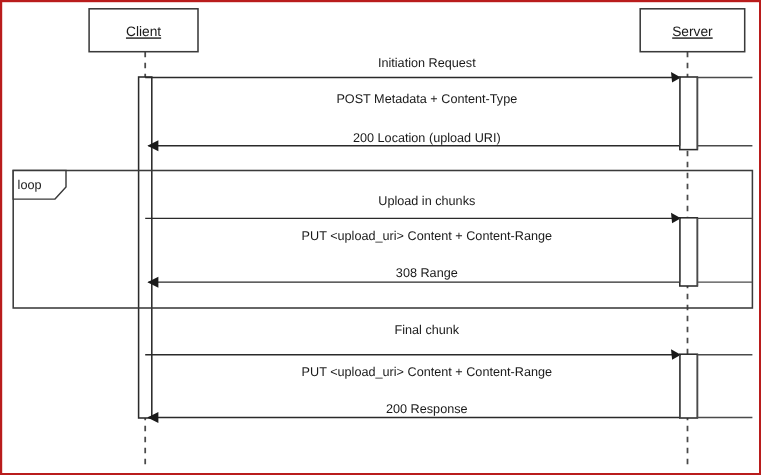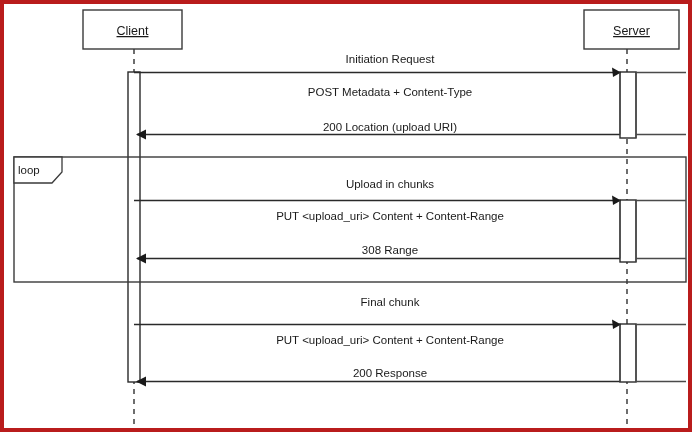--- a/index.html
+++ b/index.html
@@ -9,21 +9,21 @@
     background: #ffffff;
   }
   body {
     font-family: "Liberation Sans", sans-serif;
   }
   #canvas {
     position: relative;
     width: 692px;
     height: 432px;
     background: #ffffff;
-    border: 4px solid #b91c1c;
+    border: 2px solid #b91c1c;
     box-sizing: border-box;
     overflow: hidden;
   }
   #diagram-svg {
     position: absolute;
     left: 0;
     top: 0;
     width: 692px;
     height: 432px;
     display: block;

